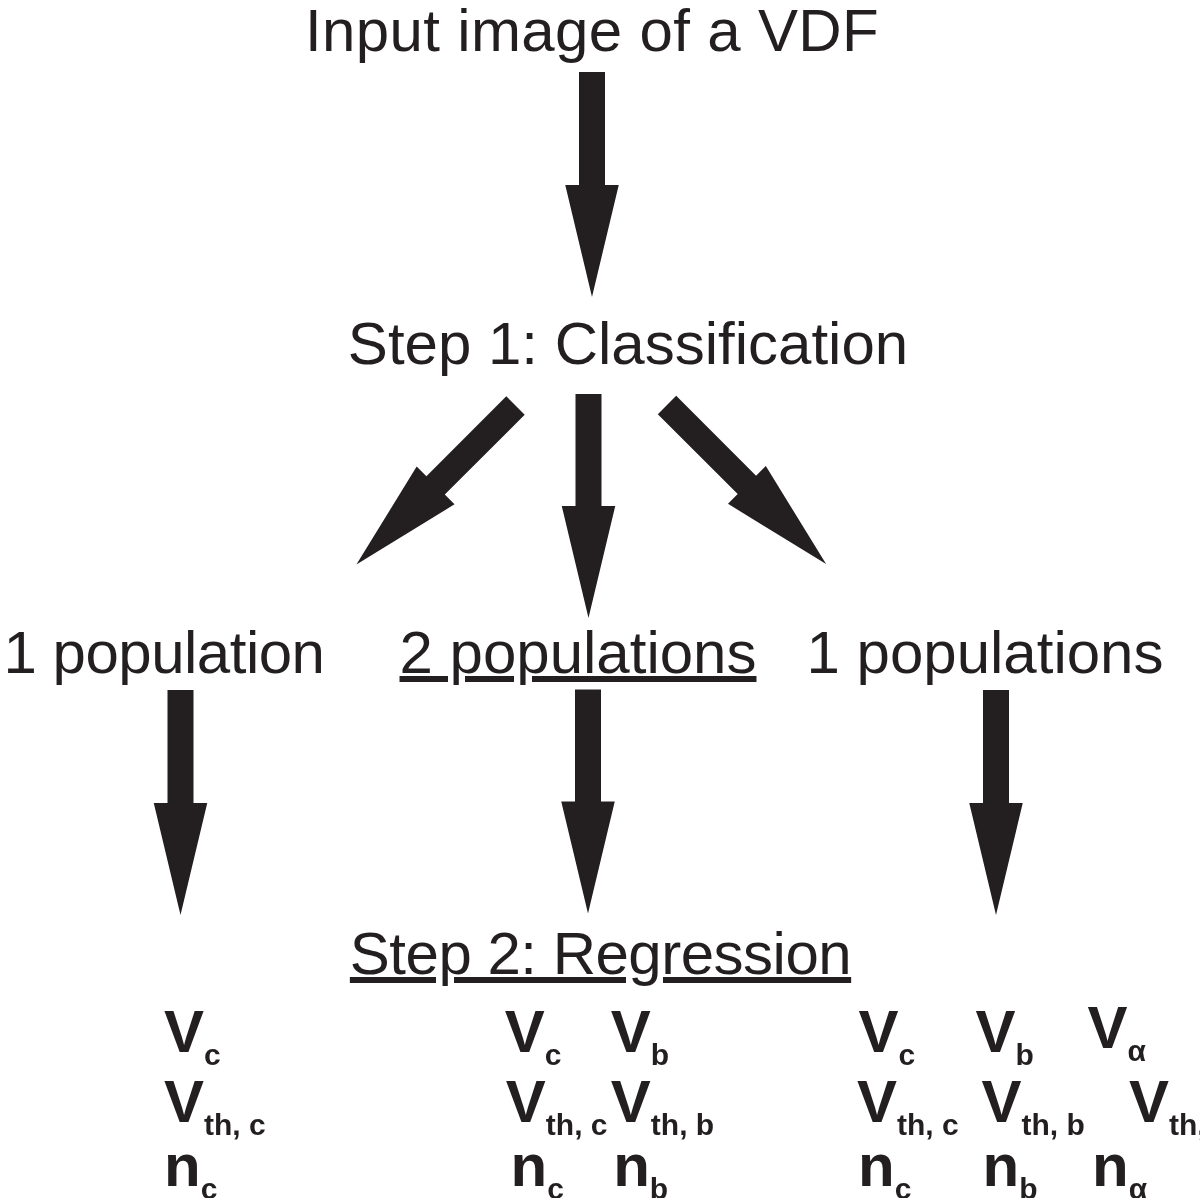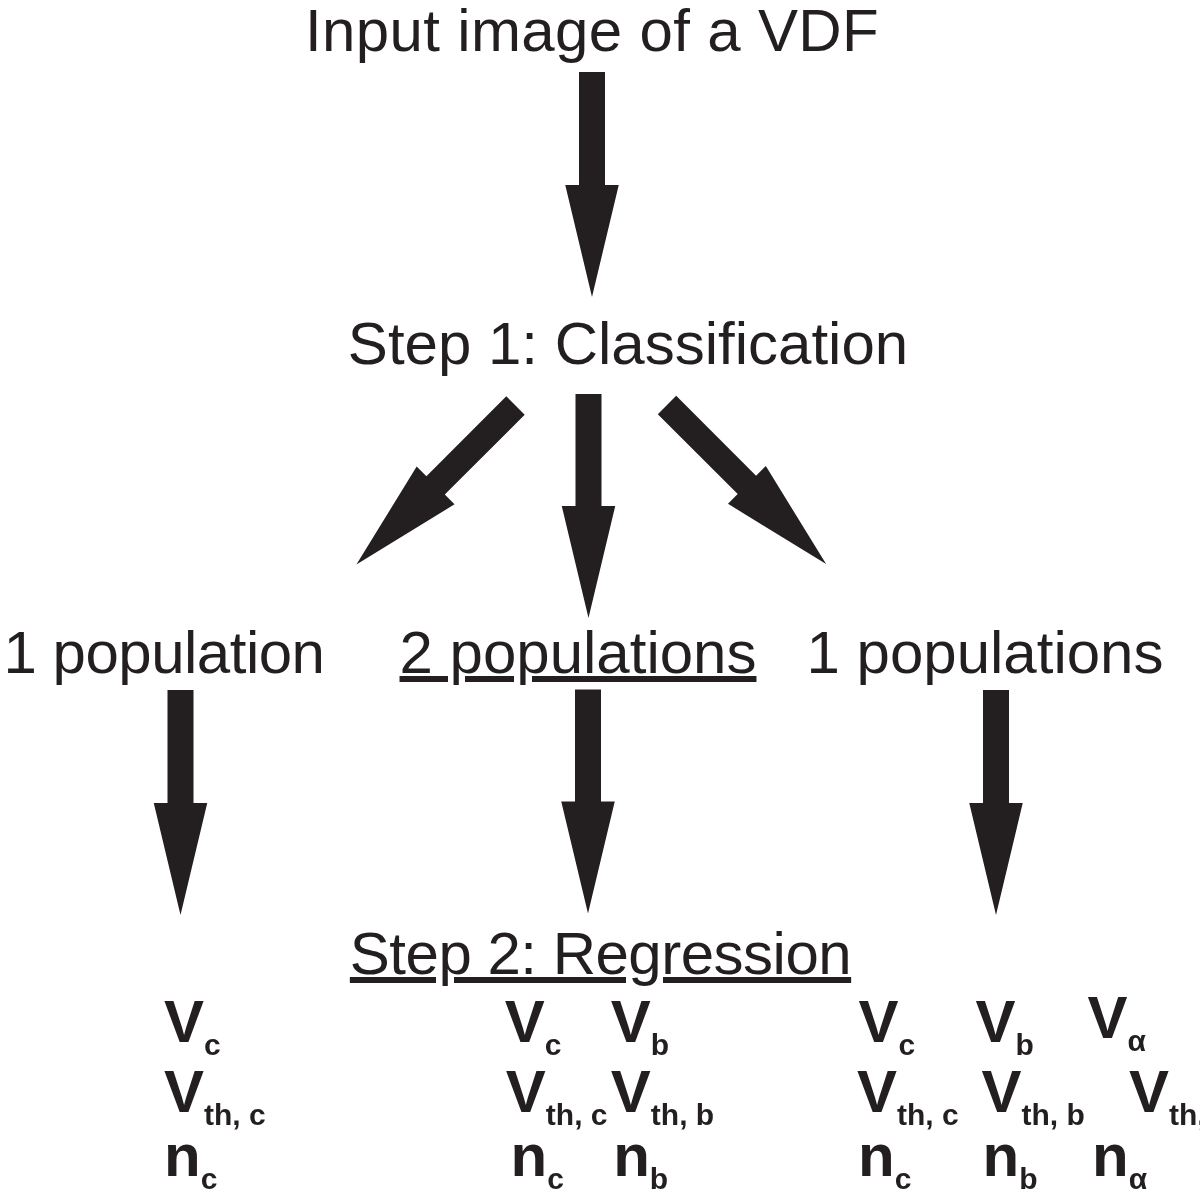--- a/index.html
+++ b/index.html
@@ -20,21 +20,21 @@
   .label {
     position: absolute;
     font-size: 60px;
     line-height: 60px;
     white-space: nowrap;
     transform: translateX(-50%);
   }
   .param {
     position: absolute;
     font-size: 60px;
-    line-height: 64px;
+    line-height: 84px;
     font-weight: bold;
     white-space: nowrap;
   }
   .param .sub {
     font-size: 30px;
     position: relative;
     top: 12.5px;
   }
 </style>
 </head>

